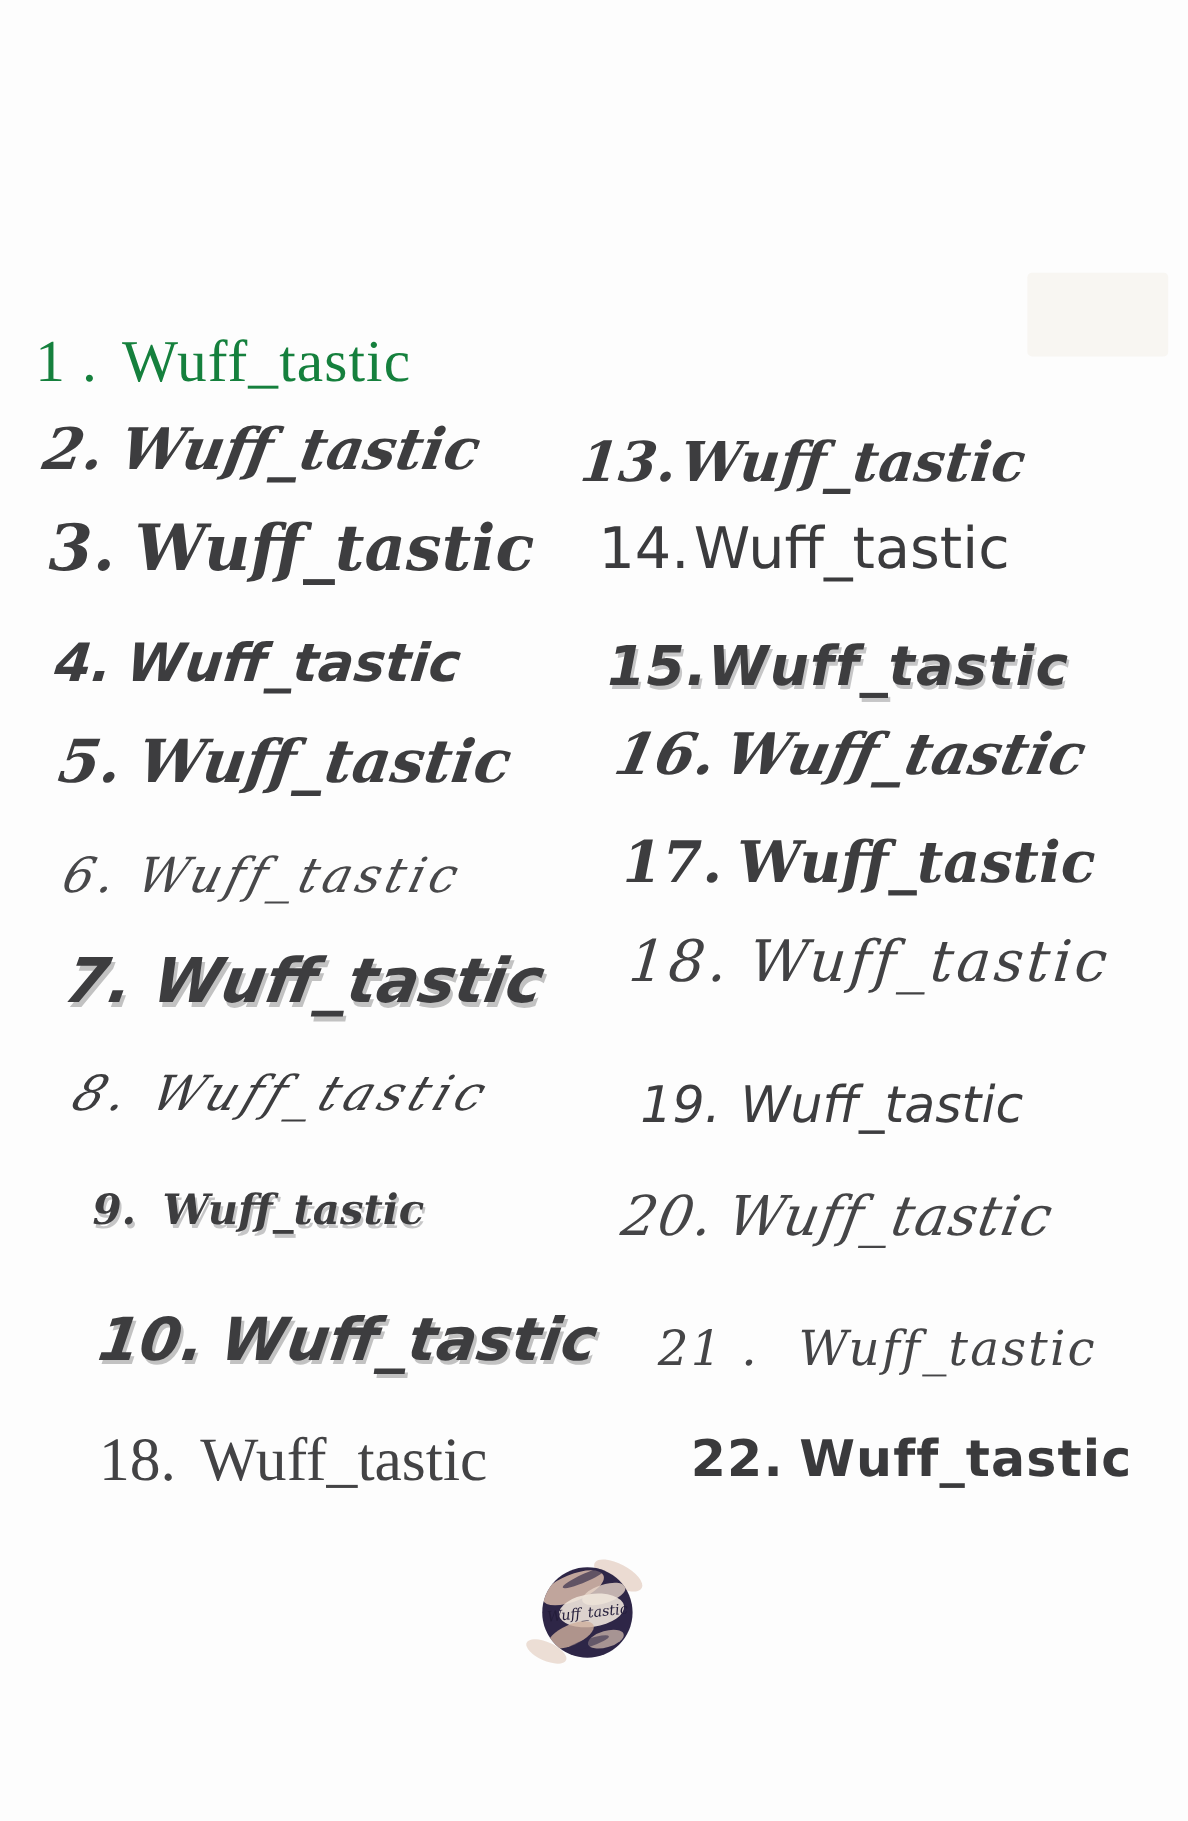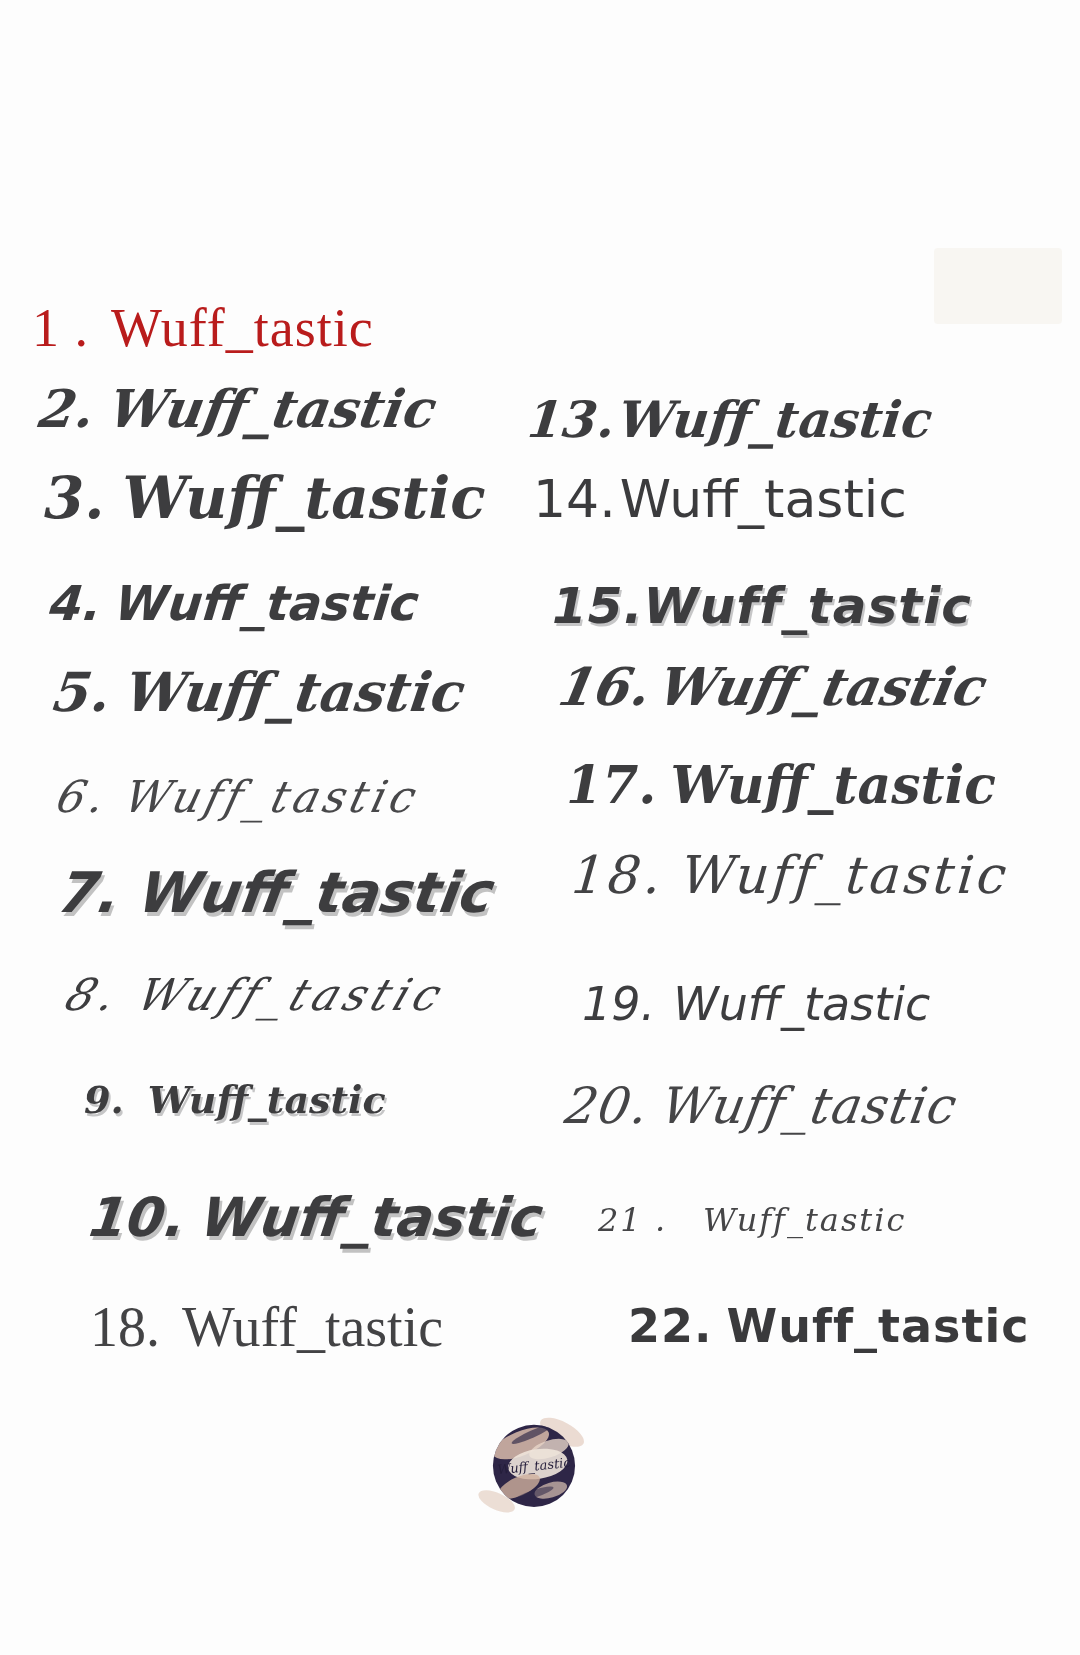--- a/index.html
+++ b/index.html
@@ -31,32 +31,32 @@
   .r5 {left:54px;  top:664px;}
   .r6 {left:58px;  top:774px;}
   .r7 {left:60px;  top:864px;}
   .r8 {left:68px;  top:972px;}
   .r9 {left:84px;  top:1080px;}
   .r10{left:90px;  top:1190px;}
   .r11{left:90px;  top:1298px;}
   
   .r12{left:528px; top:298px;}
   .r13{left:528px; top:394px;}
-  .r14{left:533px; top:472px;}
+  .r14{left:544px; top:472px;}
   .r15{left:552px; top:580px;}
   .r16{left:560px; top:660px;}
   .r17{left:566px; top:758px;}
   .r18{left:572px; top:848px;}
   .r19{left:582px; top:980px;}
   .r20{left:566px; top:1080px;}
   .r21{left:598px; top:1204px;}
   .r22{left:628px; top:1302px;}
 
   
-  .f1 {font-family:"Liberation Serif", serif;font-size:54px;letter-spacing:1px;color:#b91c1c;}
+  .f1 {font-family:"Liberation Serif", serif;font-size:54px;letter-spacing:1px;color:#15803d;}
   .f1 .num{margin-right:22px;}
   .f2 {font-family:"DejaVu Serif", serif;font-style:italic;font-weight:bold;font-size:52px;transform:skewX(-10deg);}
   .f2 .num{margin-right:16px;}
   .f3 {font-family:"DejaVu Serif", serif;font-style:italic;font-weight:bold;font-size:58px;}
   .f3 .num{margin-right:18px;}
   .f4 {font-family:"DejaVu Sans", sans-serif;font-style:italic;font-weight:bold;font-size:48px;transform:skewX(-6deg);}
   .f4 .num{margin-right:14px;}
   .f5 {font-family:"DejaVu Serif", serif;font-style:italic;font-weight:bold;font-size:54px;transform:skewX(-8deg);}
   .f5 .num{margin-right:16px;}
   .f6 {font-family:"DejaVu Serif", serif;font-style:italic;font-size:44px;letter-spacing:4px;color:#48484a;transform:skewX(-14deg);}
@@ -82,21 +82,21 @@
   .f16{font-family:"DejaVu Serif", serif;font-style:italic;font-weight:bold;font-size:52px;transform:skewX(-12deg);}
   .f16 .num{margin-right:10px;}
   .f17{font-family:"DejaVu Serif", serif;font-style:italic;font-weight:bold;font-size:52px;text-decoration:underline;}
   .f17 .num{margin-right:14px;}
   .f18{font-family:"DejaVu Serif", serif;font-style:italic;font-size:52px;letter-spacing:3px;transform:skewX(-5deg);color:#424244;}
   .f18 .num{margin-right:18px;}
   .f19{font-family:"DejaVu Sans", sans-serif;font-style:italic;font-size:46px;}
   .f19 .num{margin-right:18px;}
   .f20{font-family:"DejaVu Serif", serif;font-style:italic;font-size:50px;letter-spacing:1px;transform:skewX(-10deg);color:#454547;}
   .f20 .num{margin-right:14px;}
-  .f21{font-family:"DejaVu Serif", serif;font-style:italic;font-size:32px;letter-spacing:2px;color:#454547;text-decoration:underline;}
+  .f21{font-family:"DejaVu Serif", serif;font-style:italic;font-size:44px;letter-spacing:2px;color:#454547;text-decoration:underline;}
   .f21 .num{margin-right:36px;}
   .f22{font-family:"DejaVu Sans", sans-serif;font-weight:bold;font-size:46px;letter-spacing:1px;color:#3a3a3c;}
   .f22 .num{margin-right:14px;}
 
   .logo{position:absolute;left:478px;top:1408px;width:112px;height:112px;}
 </style>
 </head>
 <body>
 
 <div class="canvas">

